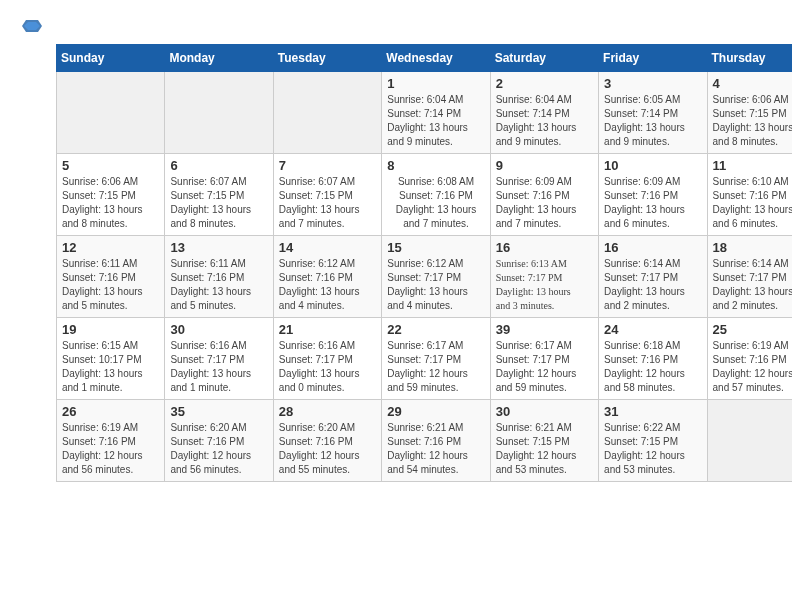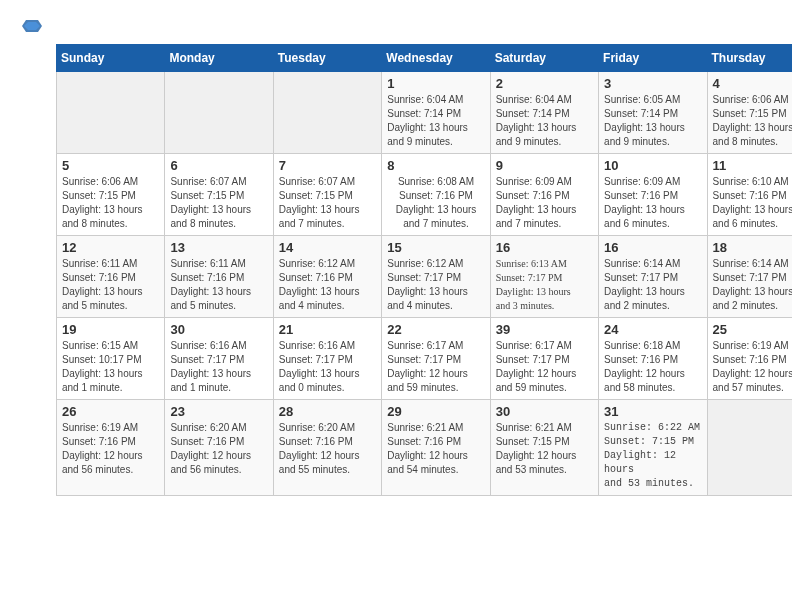--- a/index.html
+++ b/index.html
@@ -317,21 +317,21 @@
       </tr>
       <tr>
         <td>
           <span class="day-number">26</span>
           <div class="day-info" style="white-space: pre-line;">Sunrise: 6:19 AM
 Sunset: 7:16 PM
 Daylight: 12 hours
 and 56 minutes.</div>
         </td>
         <td>
-          <span class="day-number">23</span>
+          <span class="day-number">35</span>
           <div class="day-info" style="white-space: pre-line;">Sunrise: 6:20 AM
 Sunset: 7:16 PM
 Daylight: 12 hours
 and 56 minutes.</div>
         </td>
         <td>
           <span class="day-number">28</span>
           <div class="day-info" style="white-space: pre-line;">Sunrise: 6:20 AM
 Sunset: 7:16 PM
 Daylight: 12 hours
@@ -346,21 +346,21 @@
         </td>
         <td>
           <span class="day-number">30</span>
           <div class="day-info" style="white-space: pre-line;">Sunrise: 6:21 AM
 Sunset: 7:15 PM
 Daylight: 12 hours
 and 53 minutes.</div>
         </td>
         <td>
           <span class="day-number">31</span>
-          <div class="day-info" style="white-space: pre-line; font-family: Liberation Mono, monospace;">Sunrise: 6:22 AM
+          <div class="day-info" style="white-space: pre-line;">Sunrise: 6:22 AM
 Sunset: 7:15 PM
 Daylight: 12 hours
 and 53 minutes.</div>
         </td>
         <td class="empty-cell"></td>
       </tr>
     </tbody>
 </table>
 
 </body></html>

